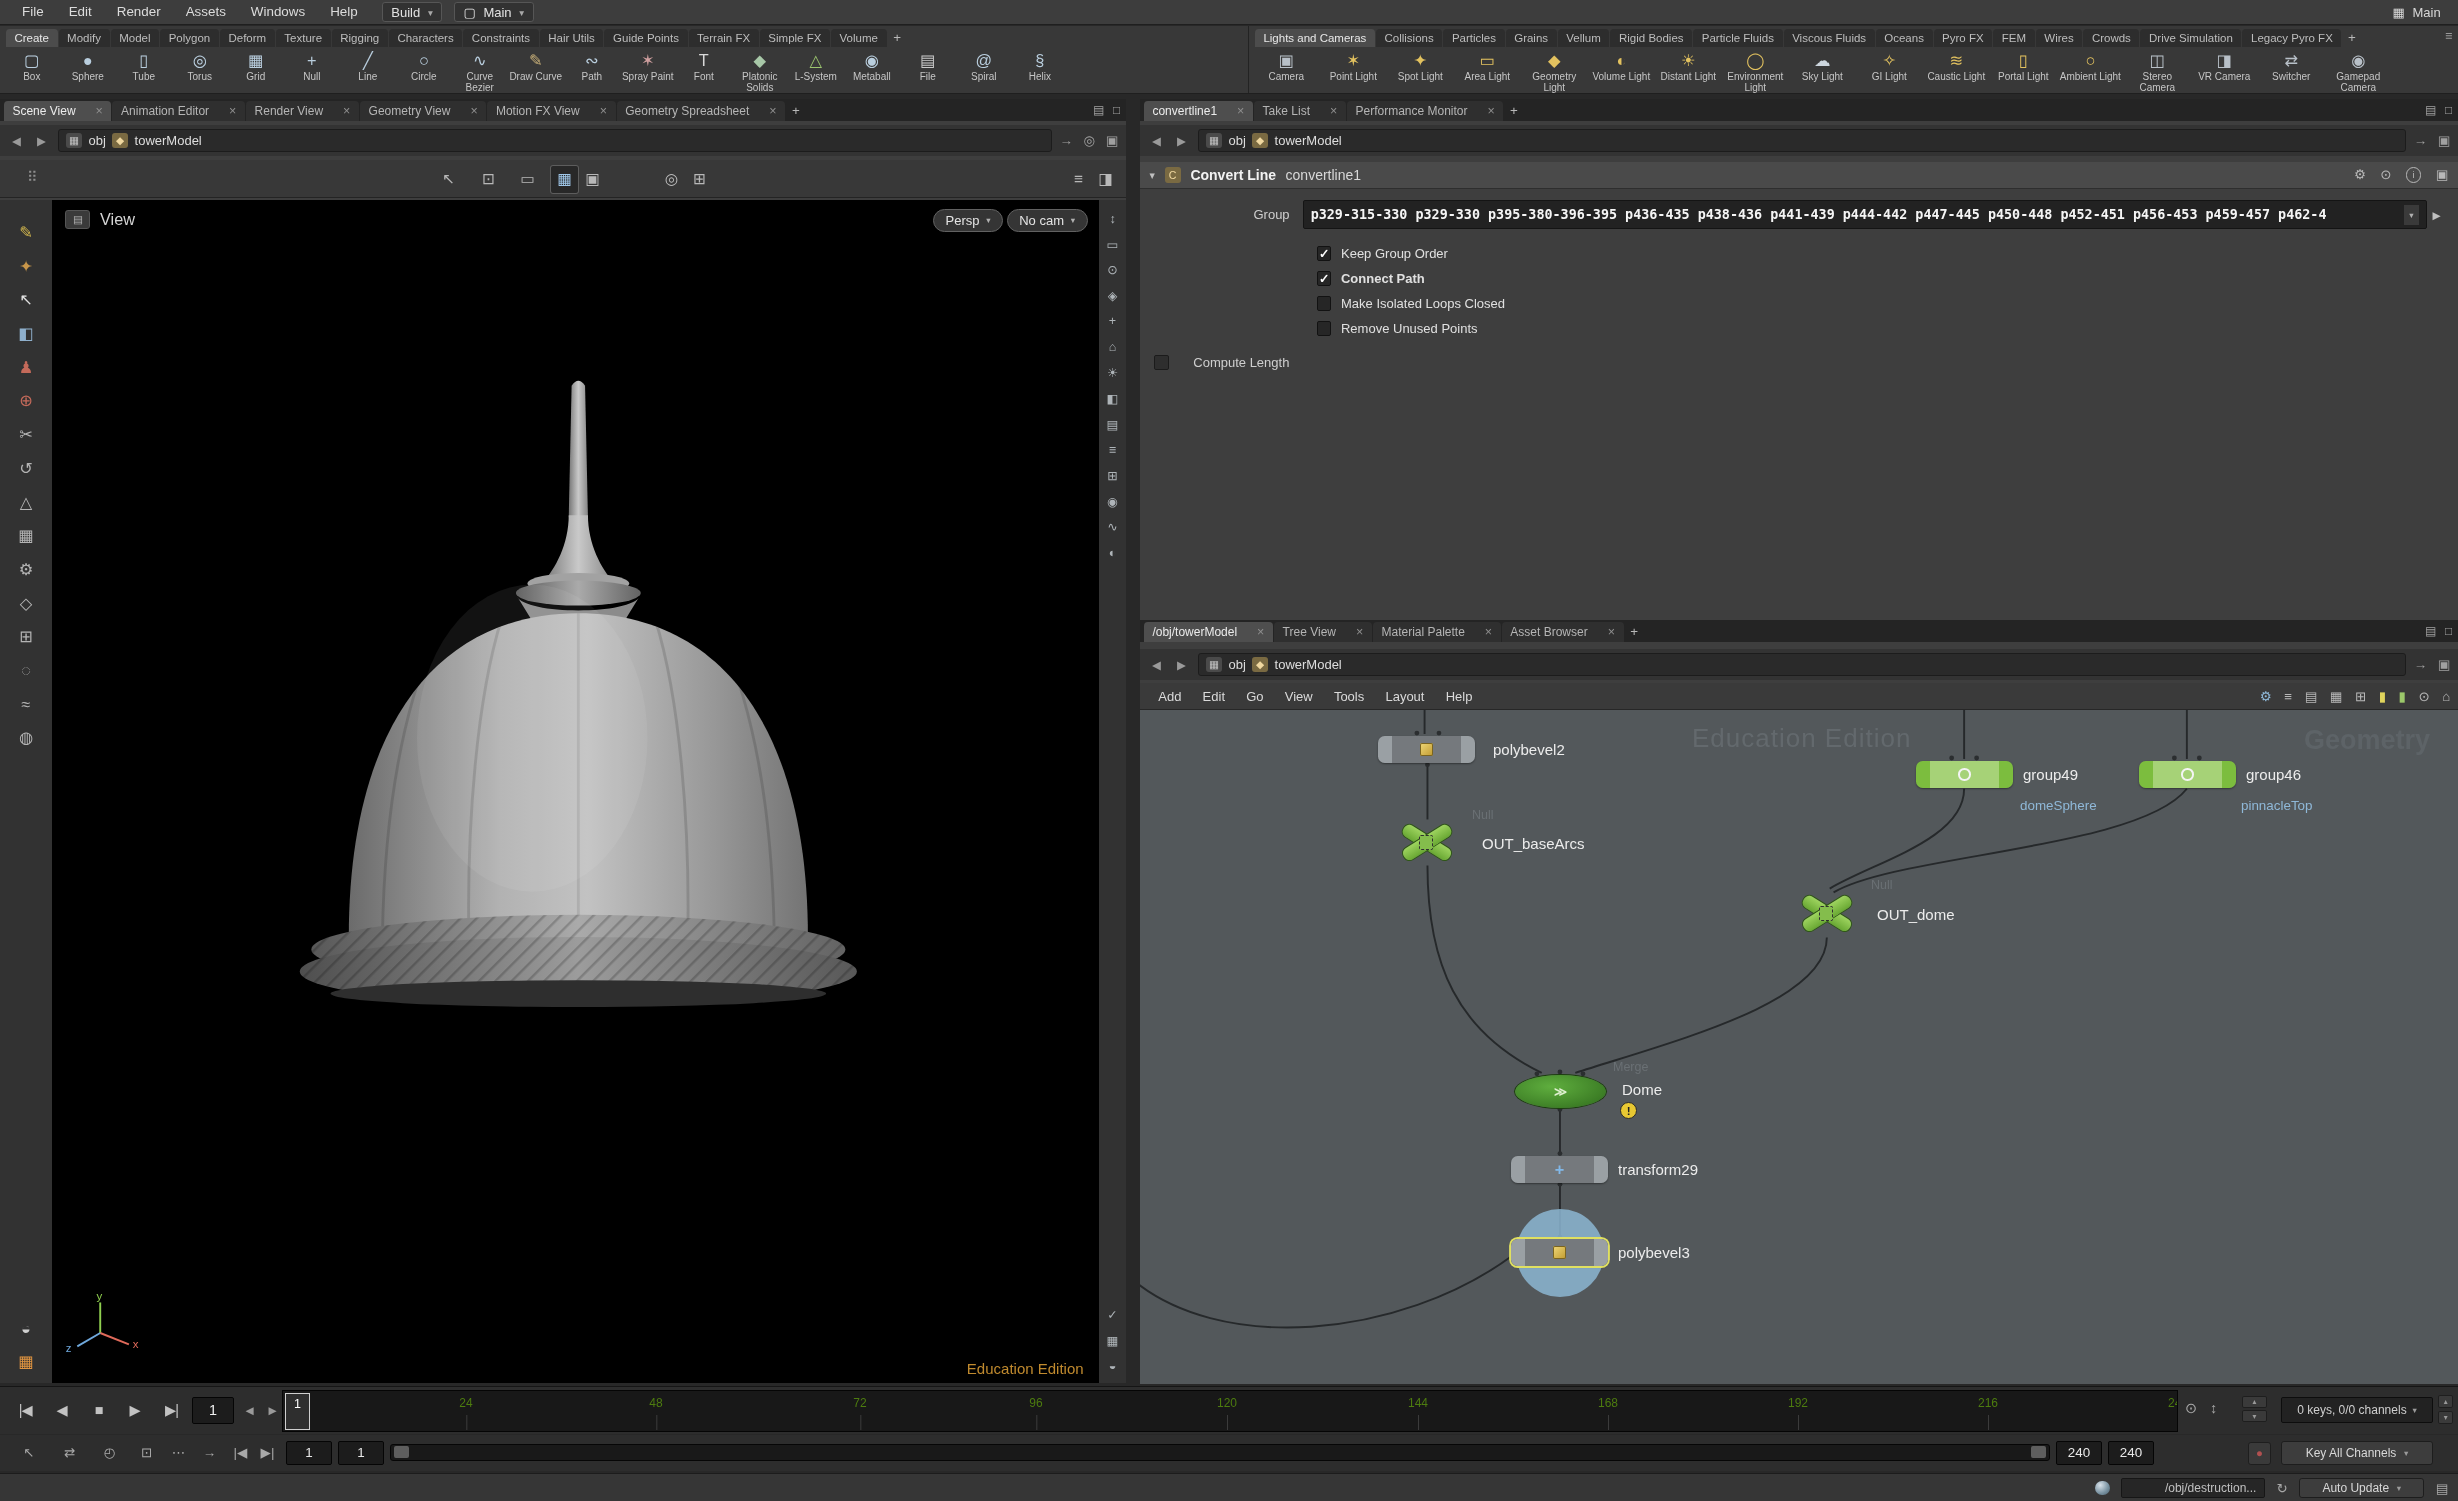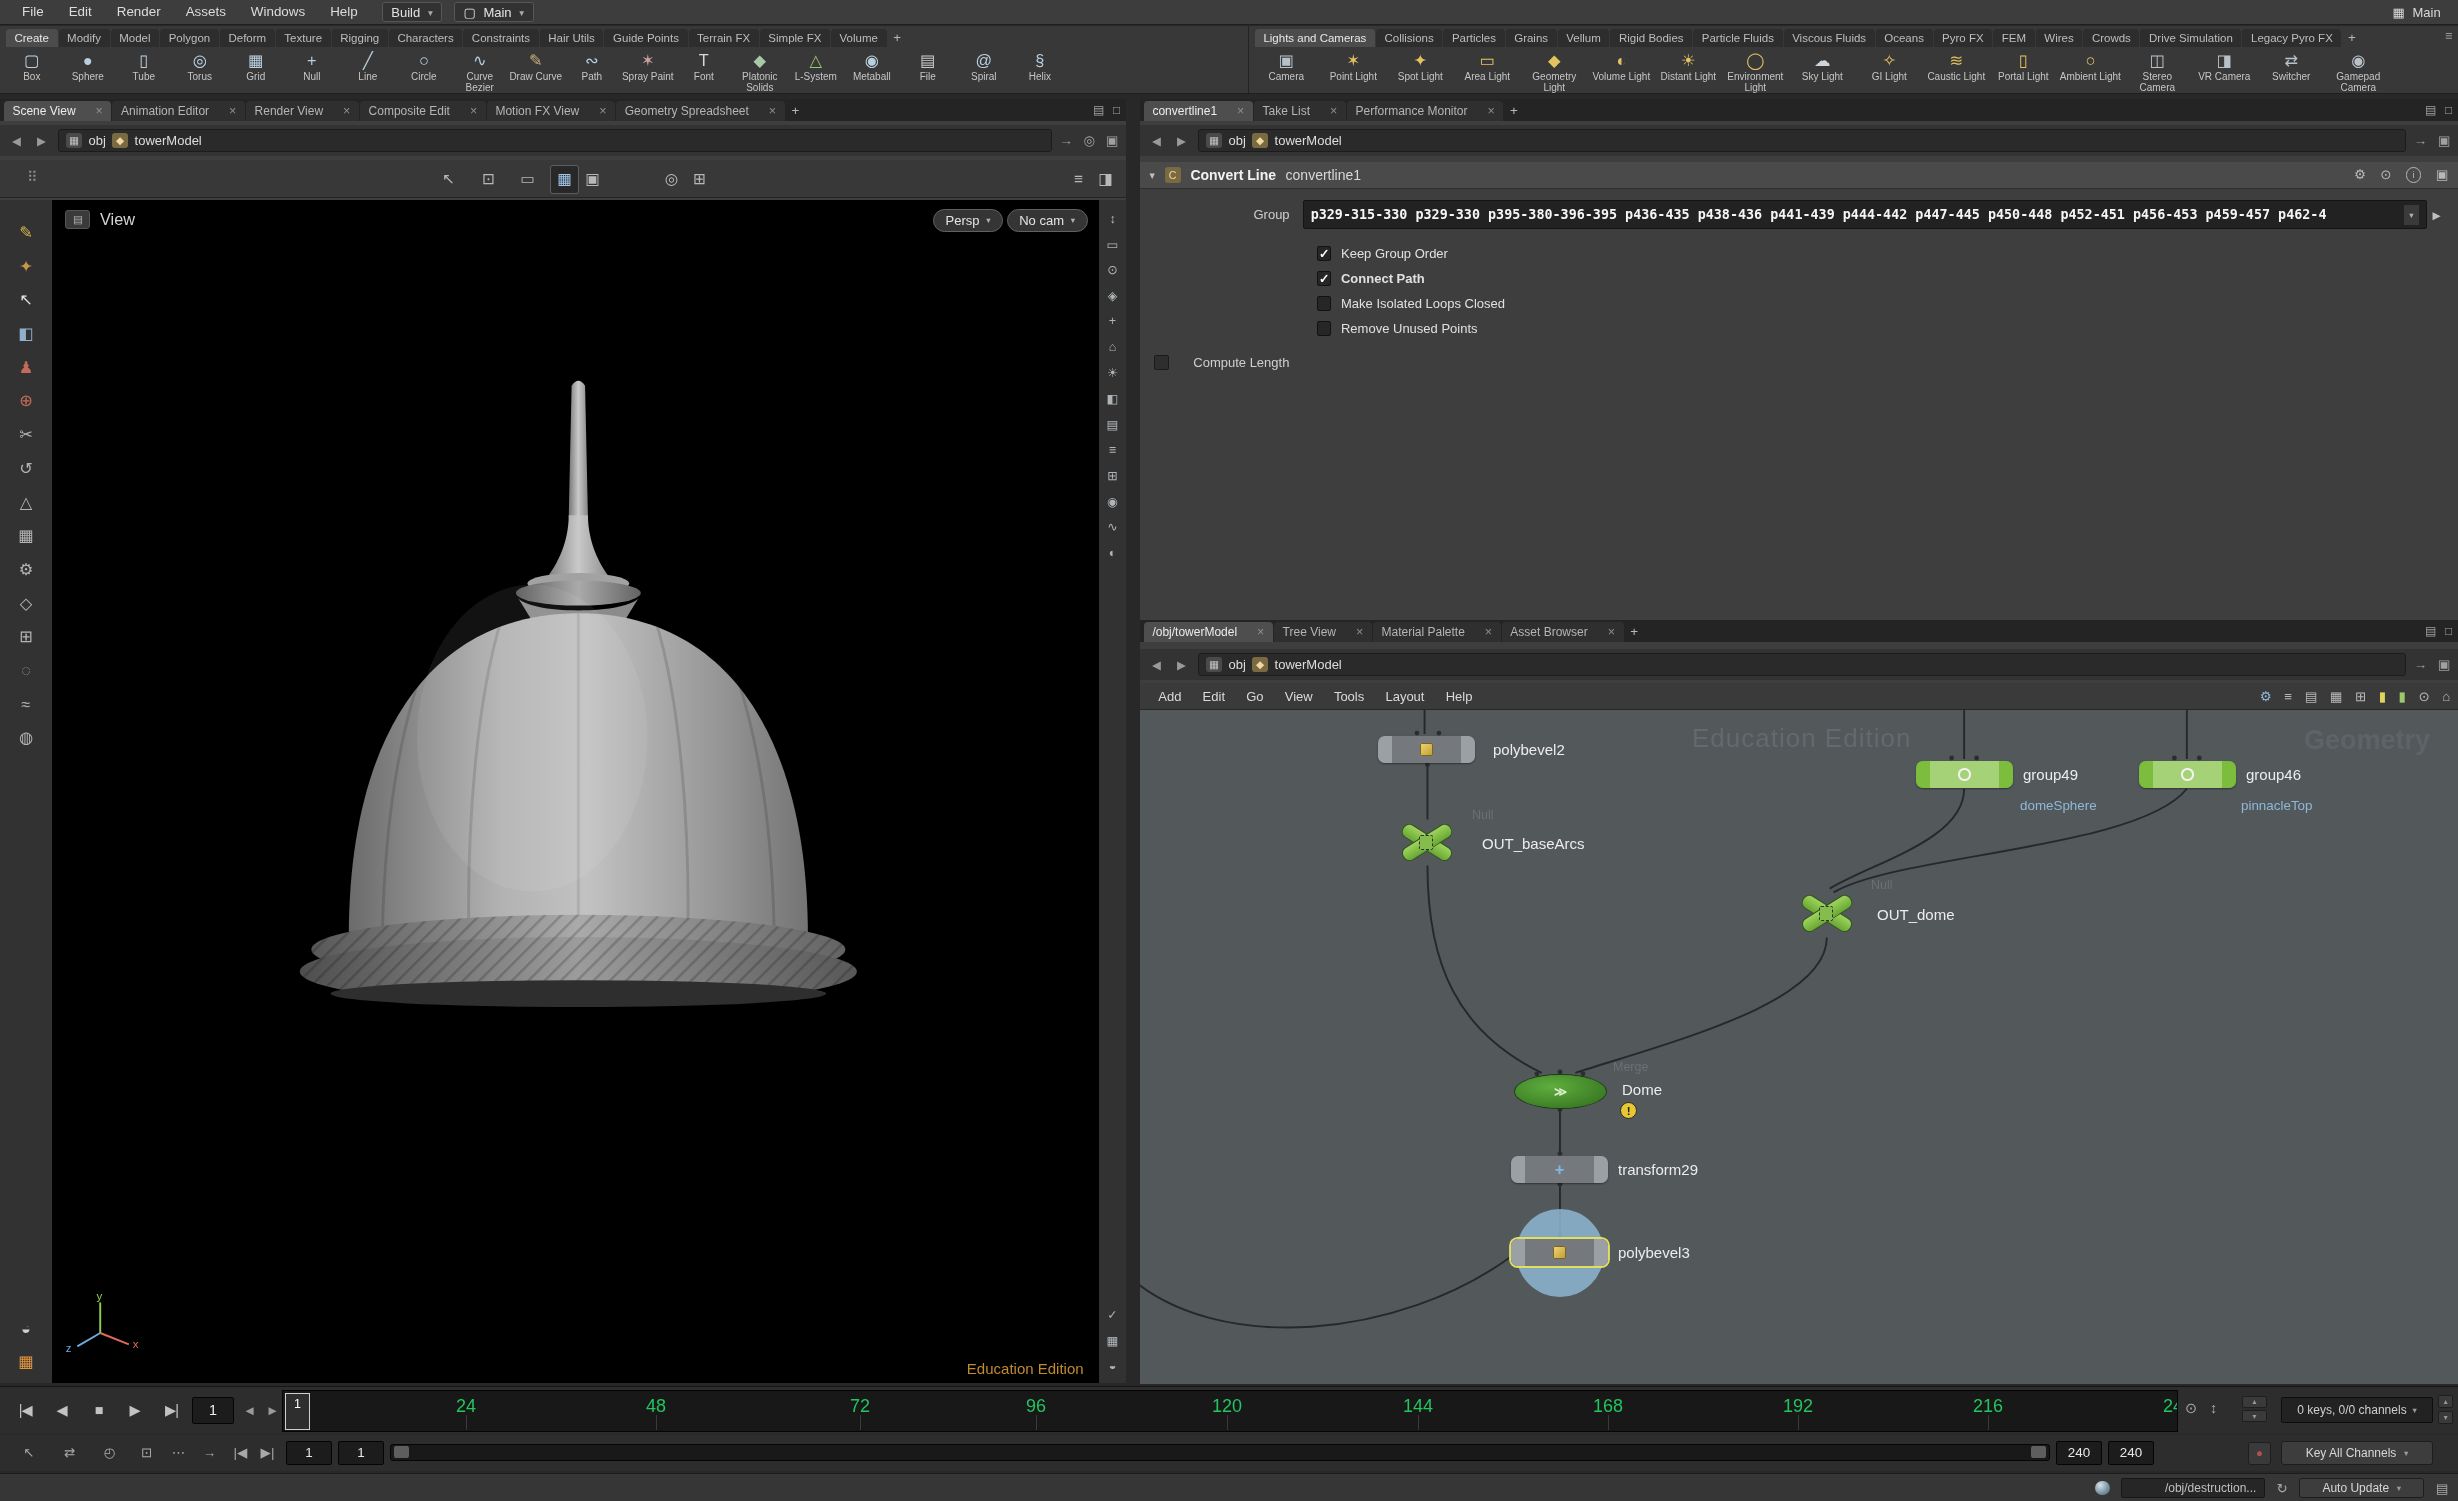--- a/index.html
+++ b/index.html
@@ -138,21 +138,21 @@
   #transport{position:absolute;left:0;top:0;right:0;bottom:0}
   .tbtn{position:absolute;top:7.7px;width:35px;height:31px;display:flex;align-items:center;justify-content:center;color:#c2c2c2;font-size:14.4px;letter-spacing:-1px}
   #transport .tbtn:nth-of-type(1){left:7.7px}
   #transport .tbtn:nth-of-type(2){left:44px}
   #transport .tbtn:nth-of-type(3){left:81px}
   #transport .tbtn:nth-of-type(4){left:117px}
   #transport .tbtn:nth-of-type(5){left:154px}
   #framebox{position:absolute;left:192px;top:9.6px;width:42px;height:27px;background:#1c1c1c;border:1px solid #050505;color:#f0f0f0;font-size:14.4px;display:flex;align-items:center;justify-content:center;border-radius:1.9px}
   .keynav{position:absolute;top:11.5px;width:23px;height:23px;color:#9a9a9a;font-size:10.6px;display:flex;align-items:center;justify-content:center}
   #ruler{position:absolute;left:282px;top:2.9px;width:1896px;height:42px;background:#181818;border:1px solid #050505;overflow:hidden}
-  .tick{position:absolute;top:4.8px;transform:translateX(-50%);font-size:18px;color:#22c55e}
+  .tick{position:absolute;top:4.8px;transform:translateX(-50%);font-size:12px;color:#4d7c0f}
   .tick::after{content:"";position:absolute;left:50%;top:19px;width:1px;height:15.4px;background:#3c3c3c}
   #ruler .tick:nth-of-type(1){left:183px}
   #ruler .tick:nth-of-type(2){left:373px}
   #ruler .tick:nth-of-type(3){left:577px}
   #ruler .tick:nth-of-type(4){left:753px}
   #ruler .tick:nth-of-type(5){left:944px}
   #ruler .tick:nth-of-type(6){left:1135px}
   #ruler .tick:nth-of-type(7){left:1325px}
   #ruler .tick:nth-of-type(8){left:1515px}
   #ruler .tick:nth-of-type(9){left:1705px}
@@ -465,21 +465,21 @@
           <span>Animation Editor</span>
           <span class="tab-close">×</span>
         </div>
 
         <div class="ptab">
           <span>Render View</span>
           <span class="tab-close">×</span>
         </div>
 
         <div class="ptab">
-          <span>Composite Edit</span>
+          <span>Geometry View</span>
           <span class="tab-close">×</span>
         </div>
 
         <div class="ptab">
           <span>Motion FX View</span>
           <span class="tab-close">×</span>
         </div>
 
         <div class="ptab">
           <span>Geometry Spreadsheet</span>

